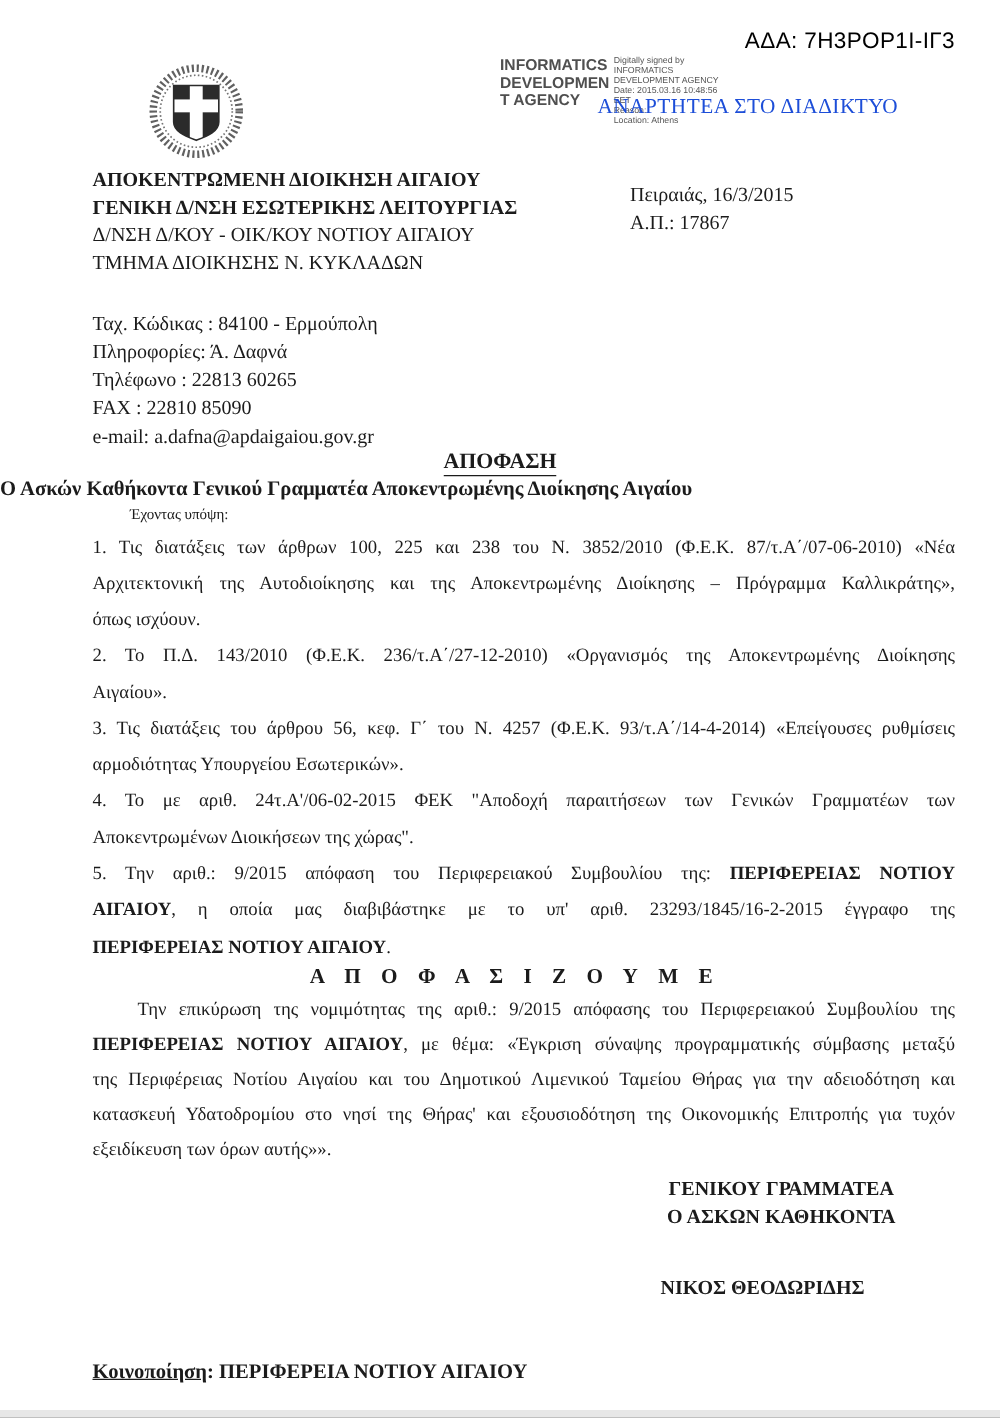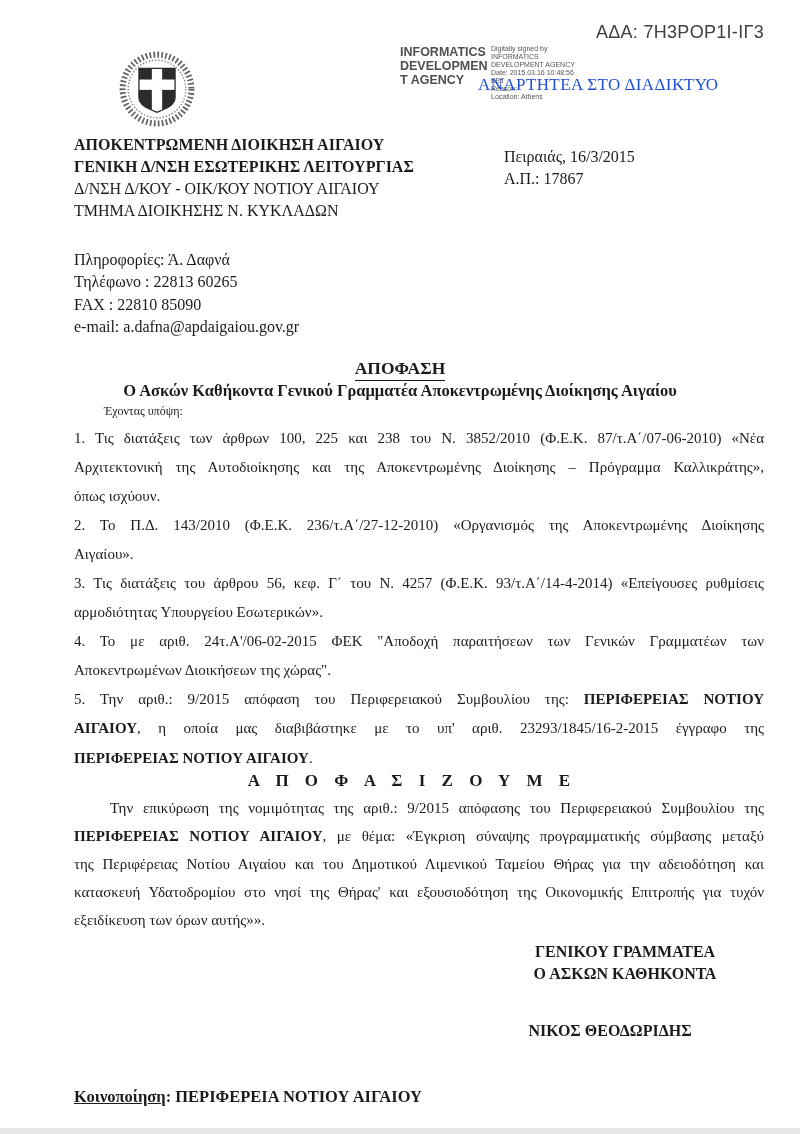--- a/index.html
+++ b/index.html
@@ -5,37 +5,37 @@
   html,body { margin:0; padding:0; background:#888; }
   .page {
     position:relative; width:800px; height:1134px; margin:0 auto;
     background:#ffffff; overflow:hidden;
     font-family:"Liberation Serif", serif; color:#1b1b1b;
   }
   .b { font-weight:bold; }
   .abs { position:absolute; }
 
   .ada { left:0; right:36px; top:22px; text-align:right;
-         font-family:"Liberation Sans", sans-serif; font-size:18px; color:#404040; letter-spacing:.3px; }
+         font-family:"Liberation Sans", sans-serif; font-size:18px; color:#000000; letter-spacing:.3px; }
 
   .stamp { left:400px; top:45px; display:flex; font-family:"Liberation Sans", sans-serif; }
   .stamp-agency { width:86px; font-size:12.5px; line-height:14px; font-weight:bold; color:#4f4f4f; }
   .stamp-details { margin-left:5px; font-size:7px; line-height:8px; color:#555; white-space:nowrap; }
 
   .anartitea { left:478px; top:75px; font-size:17px; letter-spacing:.4px; color:#1d4ed8; z-index:3; }
 
   .emblem { left:114px; top:46px; }
 
   .letterhead { left:74px; top:134px; font-size:16px; line-height:22px; }
   .refblock   { left:504px; top:146px; font-size:16px; line-height:22px; }
   .contact    { left:74px; top:249px; font-size:16px; line-height:22.4px; }
 
   .title { left:0; width:800px; top:358px; text-align:center; font-size:17.5px; font-weight:bold; }
   .title span { display:inline-block; border-bottom:1.6px solid #1b1b1b; padding-bottom:1px; }
-  .subtitle { left:0; width:800px; top:381px; text-align:center; font-size:16.5px; font-weight:bold; }
+  .subtitle { left:0; width:800px; top:381px; font-size:16.5px; font-weight:bold; }
   .preamble { left:104px; top:404px; font-size:12px; }
 
   .items { left:74px; top:424px; width:690px; font-size:15px; line-height:29.05px; }
   .tline { text-align:justify; text-align-last:justify; }
   .tline.last { text-align:justify; text-align-last:left; }
 
   .verdict-title { left:0; width:800px; top:771px; text-align:center;
                    font-size:17px; font-weight:bold; letter-spacing:6px;padding-left:12px; }
   .verdict { left:74px; top:794px; width:690px; font-size:15px; line-height:28px; }
   .verdict .tline:first-child { text-indent:36px; }
@@ -98,20 +98,21 @@
     <div>Δ/ΝΣΗ Δ/ΚΟΥ - ΟΙΚ/ΚΟΥ ΝΟΤΙΟΥ ΑΙΓΑΙΟΥ</div>
     <div>ΤΜΗΜΑ ΔΙΟΙΚΗΣΗΣ Ν. ΚΥΚΛΑΔΩΝ</div>
   </div>
 
   <div class="abs refblock">
     <div>Πειραιάς, 16/3/2015</div>
     <div>Α.Π.: 17867</div>
   </div>
 
   <div class="abs contact">
+    <div>Ταχ. Κώδικας : 84100 - Ερμούπολη</div>
     <div>Πληροφορίες: Ά. Δαφνά</div>
     <div>Τηλέφωνο : 22813 60265</div>
     <div>FAX : 22810 85090</div>
     <div>e-mail: a.dafna@apdaigaiou.gov.gr</div>
   </div>
 
   <div class="abs title">
     <span>ΑΠΟΦΑΣΗ</span>
   </div>
   <div class="abs subtitle">Ο Ασκών Καθήκοντα Γενικού Γραμματέα Αποκεντρωμένης Διοίκησης Αιγαίου</div>

